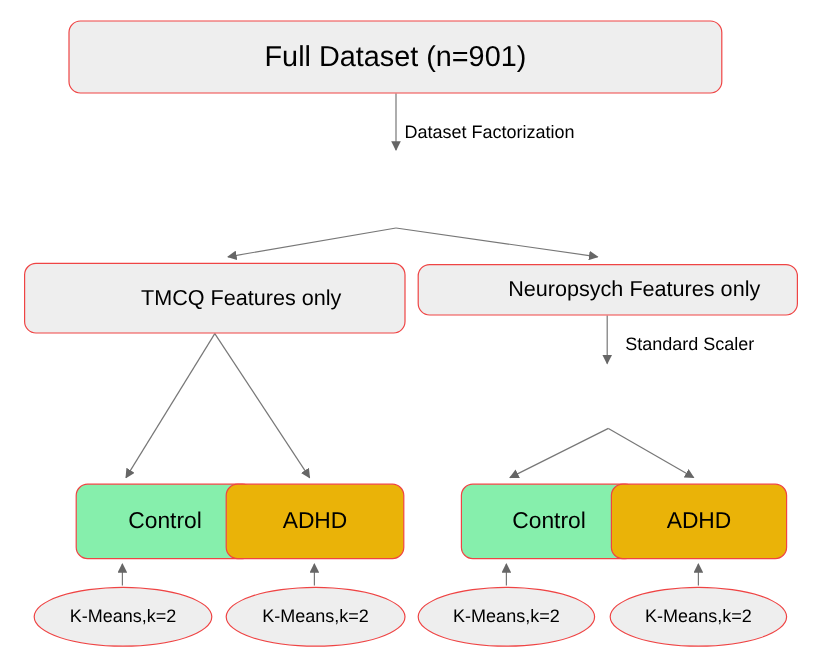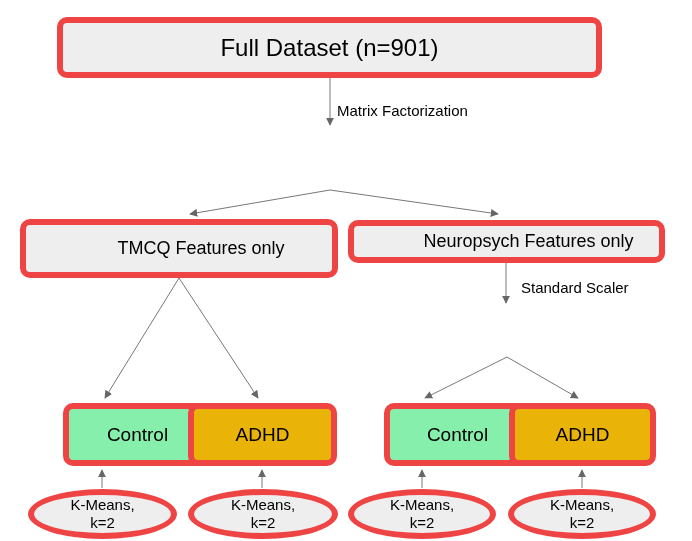--- a/index.html
+++ b/index.html
@@ -10,33 +10,33 @@
     font-family:"Liberation Sans", sans-serif;
     color:#000000;
     overflow:hidden;
   }
   .edges {
     position:absolute; left:0; top:0; width:692px; height:541px;
     pointer-events:none;
   }
   .node {
     position:absolute; box-sizing:border-box;
-    border:6px solid #ef4444; background:#eeeeee;
+    border:1px solid #ef4444; background:#eeeeee;
     display:flex; align-items:center; justify-content:center;
     text-align:center; border-radius:10px;
     color:#000000; line-height:1.15;
   }
   .big   { font-size:24px; }
   .mid   { font-size:18px;padding-left:44px; }
   .leaf  { font-size:19px; }
   .blue  { background:#86efac;margin-left:35px; }
   .peach { background:#eab308; }
   .ellipse {
     border-radius:50%; font-size:15px; line-height:18px;
-    flex-direction:column;
+    flex-direction:row;
   }
   .edge-label {
     position:absolute; font-size:15px; color:#000000;
     white-space:nowrap;
   }
   
   .p-full    { left:57px;  top:17px;  width:545px; height:61px; }
   .p-imputed { left:57px;  top:130px; width:545px; height:60px; }
   .p-tmcq    { left:20px;  top:219px; width:318px; height:59px; }
   .p-neuro   { left:348px; top:220px; width:317px; height:43px; }
@@ -74,21 +74,21 @@
       <line x1="507" y1="357" x2="578" y2="398" marker-end="url(#arrow)"></line>
       <line x1="102" y1="488" x2="102" y2="470" marker-end="url(#arrow)"></line>
       <line x1="262" y1="488" x2="262" y2="470" marker-end="url(#arrow)"></line>
       <line x1="422" y1="488" x2="422" y2="470" marker-end="url(#arrow)"></line>
       <line x1="582" y1="488" x2="582" y2="470" marker-end="url(#arrow)"></line>
     </g>
   </svg>
 
   <div class="node big p-full">Full Dataset (n=901)</div>
 
-  <div class="edge-label p-lbl-mf">Matrix Factorization</div>
+  <div class="edge-label p-lbl-mf">Dataset Factorization</div>
 
 
   <div class="node mid p-tmcq">TMCQ Features only</div>
 
   <div class="node mid p-neuro">Neuropsych Features only</div>
 
   <div class="edge-label p-lbl-ss">Standard Scaler</div>
 
 
   <div class="node leaf blue p-c1">Control</div>

